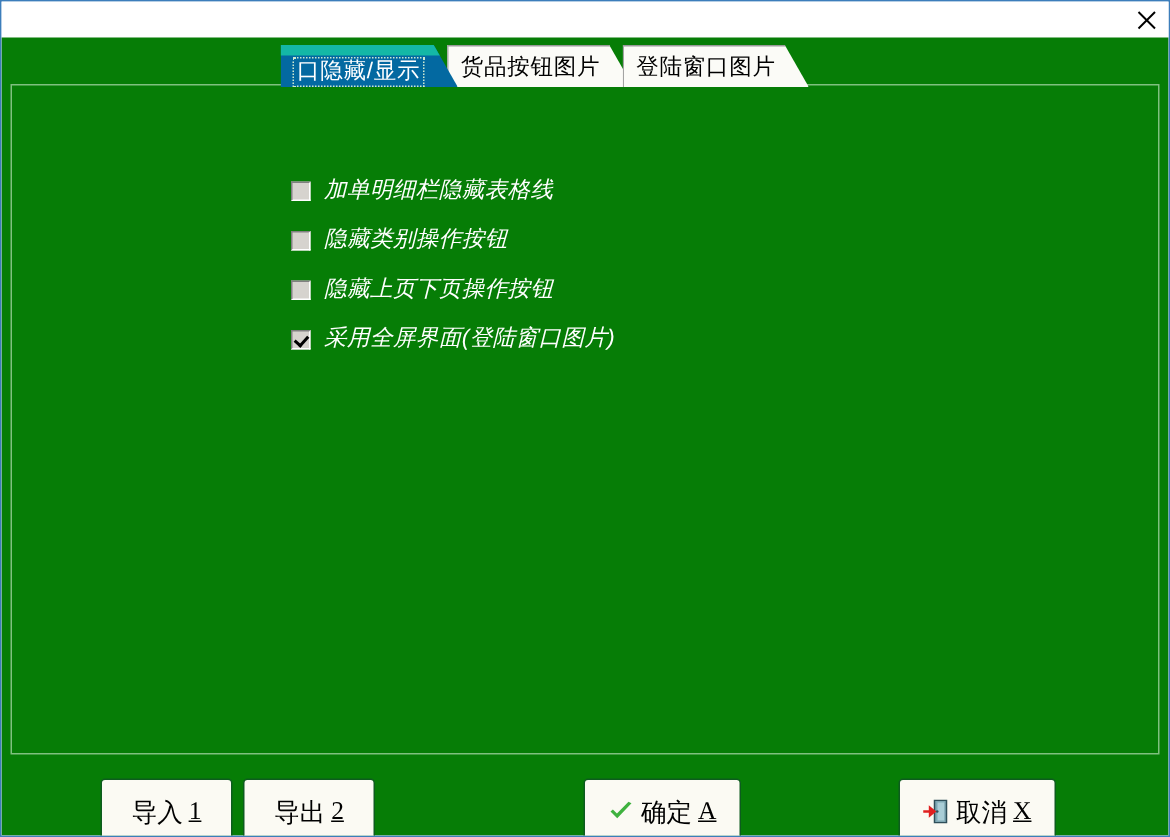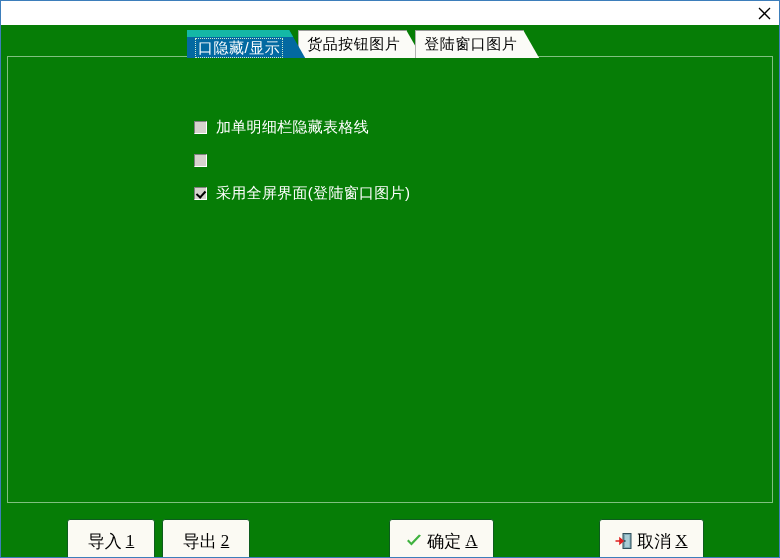--- a/index.html
+++ b/index.html
@@ -122,20 +122,21 @@
     box-sizing: border-box;
     border: 1px solid #7fc07f;
     background: #067d06;
   }
 
   
   .check-list {
     position: absolute;
     left: 186px;
     top: 60px;
+    font-style: italic;
   }
   .check-row {
     display: flex;
     align-items: center;
     height: 20px;
     margin-bottom: 13px;
     cursor: pointer;
     white-space: nowrap;
   }
   .cb {
@@ -224,23 +225,28 @@
 
     <div class="tabpanel">
 
       <div class="check-list">
 
         <div class="check-row">
           <span class="cb"></span>
           <span class="check-label">加单明细栏隐藏表格线</span>
         </div>
 
-
         <div class="check-row">
           <span class="cb"></span>
+          <span class="check-label">隐藏类别操作按钮</span>
+        </div>
+
+        <div class="check-row">
+          <span class="cb"></span>
+          <span class="check-label">隐藏上页下页操作按钮</span>
         </div>
 
         <div class="check-row">
           <span class="cb cb-checked"></span>
           <span class="check-label">采用全屏界面(登陆窗口图片)</span>
         </div>
 
       </div>
     </div>
 

